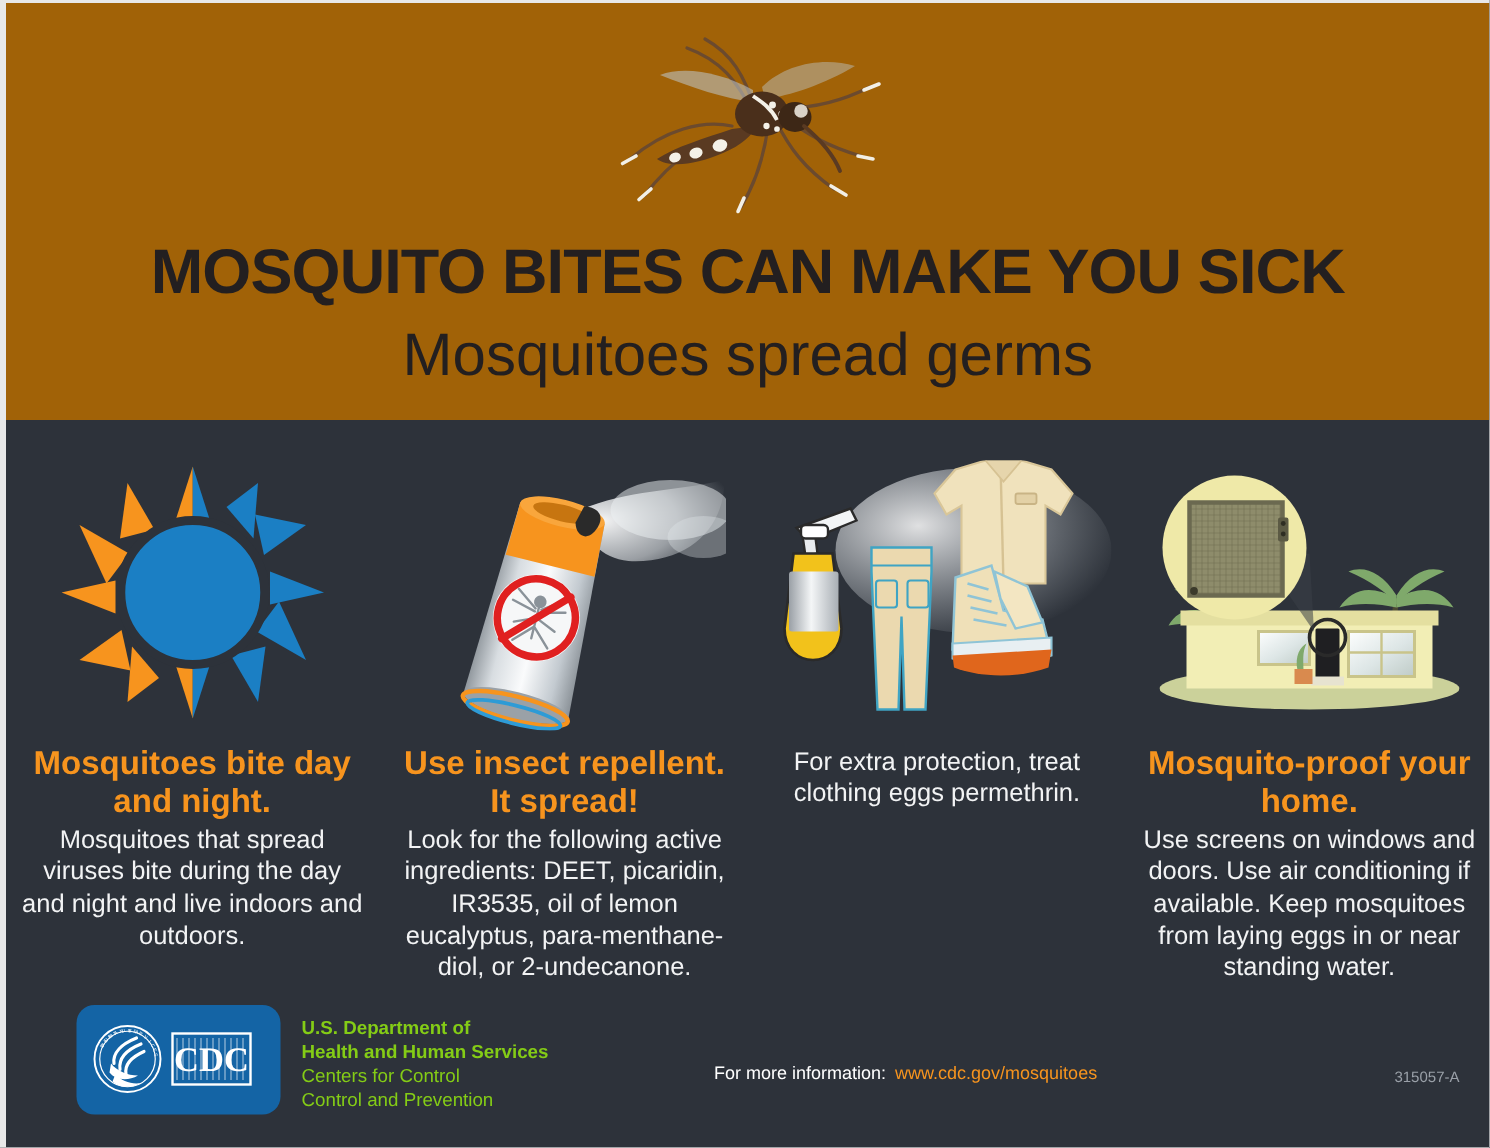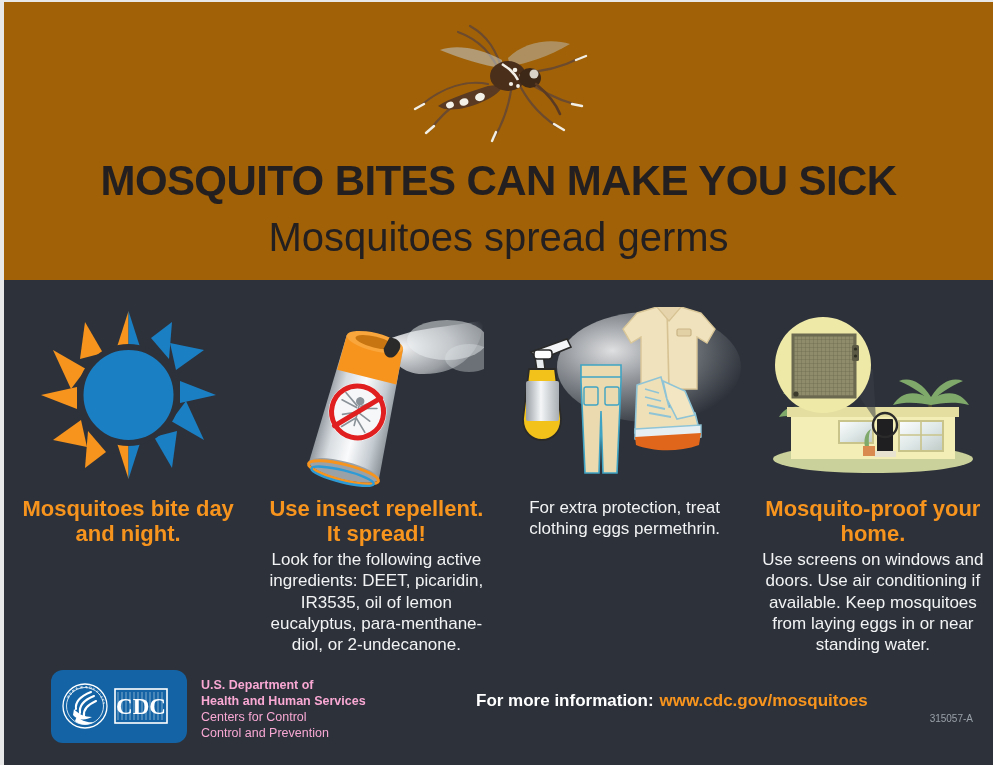--- a/index.html
+++ b/index.html
@@ -125,32 +125,32 @@
     background: #1464A5;
     border-radius: 12px;
     position: relative;
     flex: none;
   }
   .hhs-seal { position: absolute; left: 10px; top: 6px; }
   .cdc-box  { position: absolute; left: 63px; top: 18px; }
   .agency-text {
     margin-left: 14px;
     padding-top: 7px;
-    color: #f9a8d4;
+    color: #84cc16;
     font-size: 12.5px;
     line-height: 1.28;
   }
   .agency-text .bold { font-weight: bold; }
 
   .more-info {
     position: absolute;
     left: 472px;
-    top: 31px;
-    font-size: 17px;
-    font-weight: bold;
+    top: 48px;
+    font-size: 12px;
+    font-weight: normal;
     color: #FFFFFF;
     white-space: nowrap;
   }
   .more-info .url { color: #F7941E; margin-left: 6px; }
   .pub-number {
     position: absolute;
     right: 24px;
     top: 53px;
     font-size: 10px;
     color: #9AA0A8;
@@ -244,20 +244,21 @@
           <g clip-path="url(#rightHalf)">
               <use href="#sunburst" fill="#1B7FC4"></use>
             </g>
           <circle cx="87.5" cy="84" r="48" fill="#1B7FC4"></circle>
           <path d="M87.5 36 A48 48 0 0 0 87.5 132 A38 38 0 0 1 87.5 36 Z" fill="#F7941E"></path>
           <path d="M87.5 36 A38 38 0 0 0 87.5 132 A48 48 0 0 1 87.5 36 Z" fill="#F7941E"></path>
           <circle cx="87.5" cy="84" r="48" fill="none" stroke="#2D323A" stroke-width="6"></circle>
         </svg>
       </div>
       <h2 class="col-heading">Mosquitoes bite day and night.</h2>
+      <p class="col-body">Mosquitoes that spread viruses bite during the day and night and live indoors and outdoors.</p>
     </div>
 
     <div class="col">
       <div class="art-slot">
         <svg width="215" height="185" viewBox="0 0 215 185">
           <defs>
             <linearGradient id="canBody" x1="0" y1="0" x2="1" y2="0">
               <stop offset="0%" stop-color="#8F969C"></stop>
               <stop offset="22%" stop-color="#D8DDE1"></stop>
               <stop offset="50%" stop-color="#FAFBFC"></stop>

